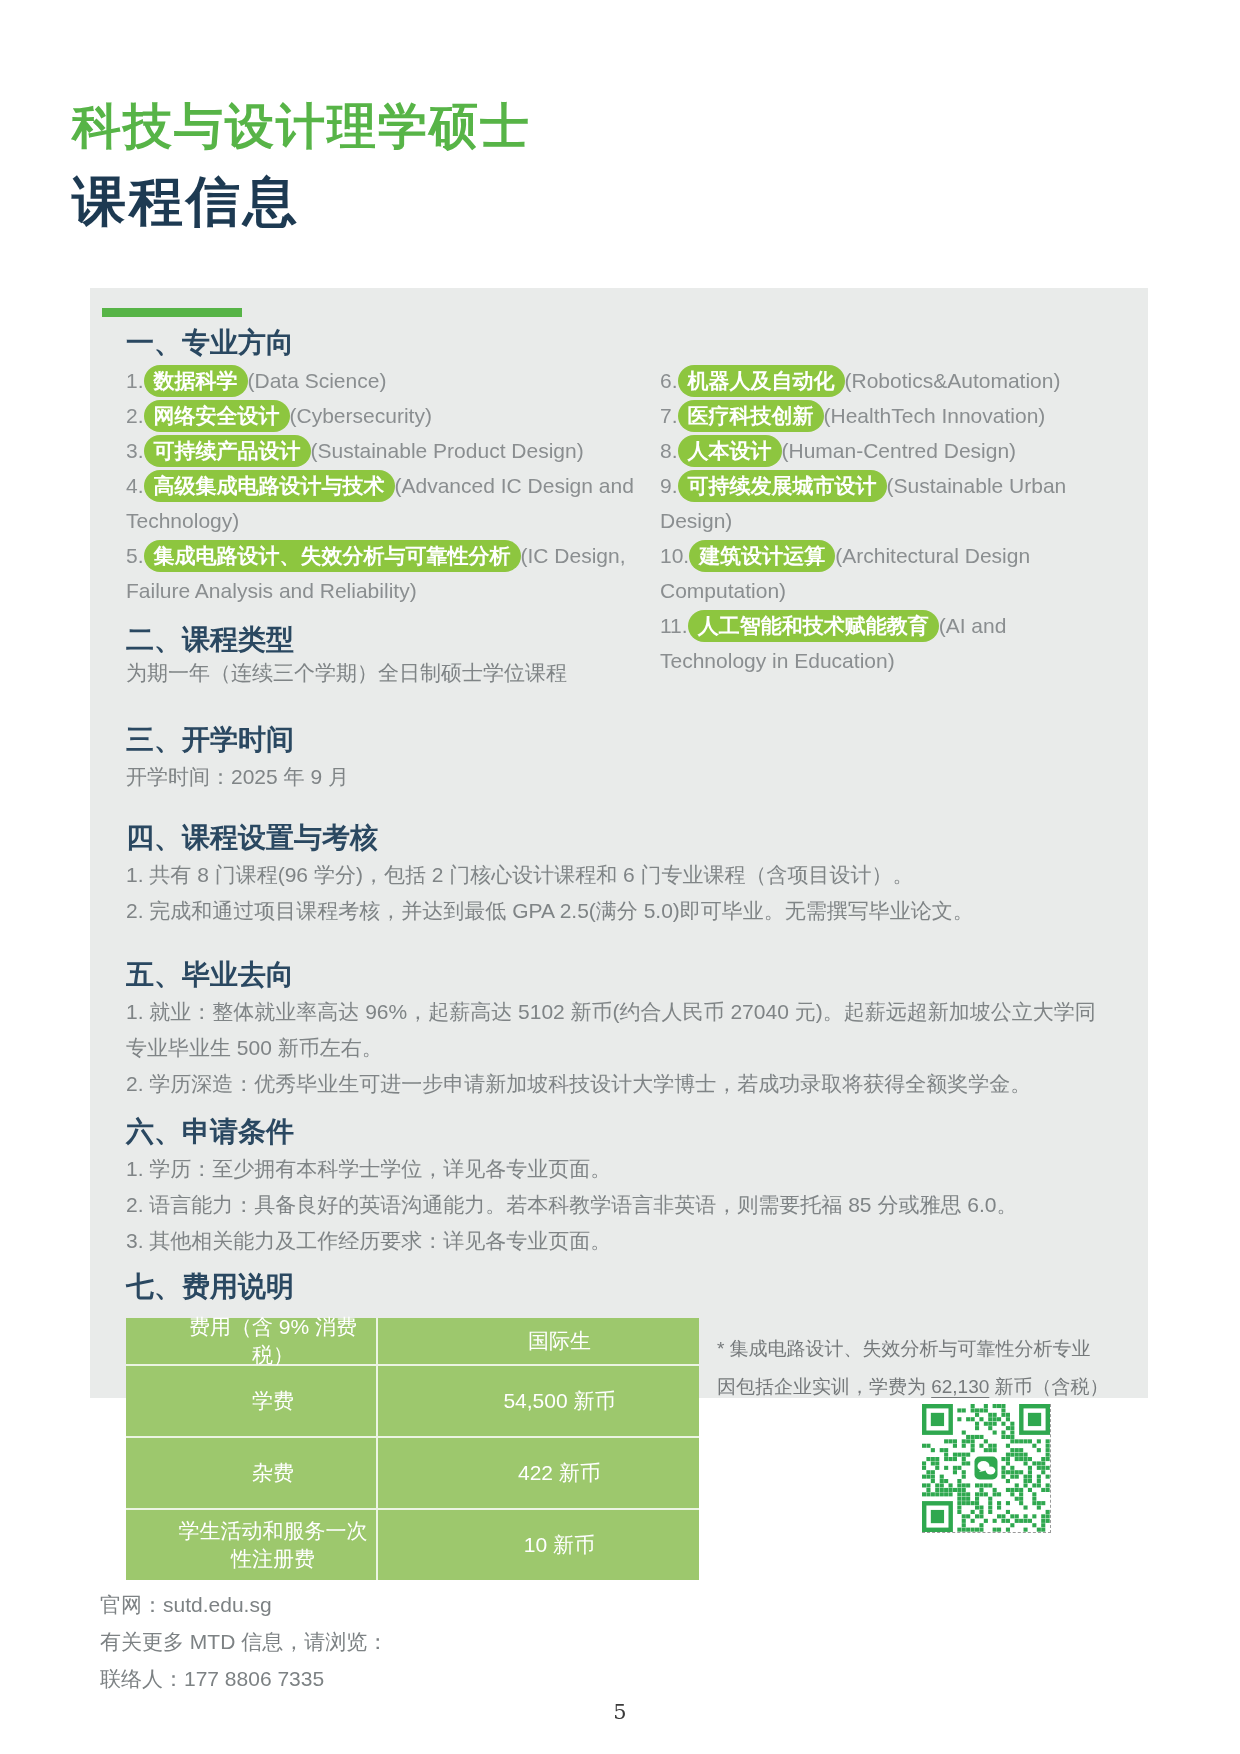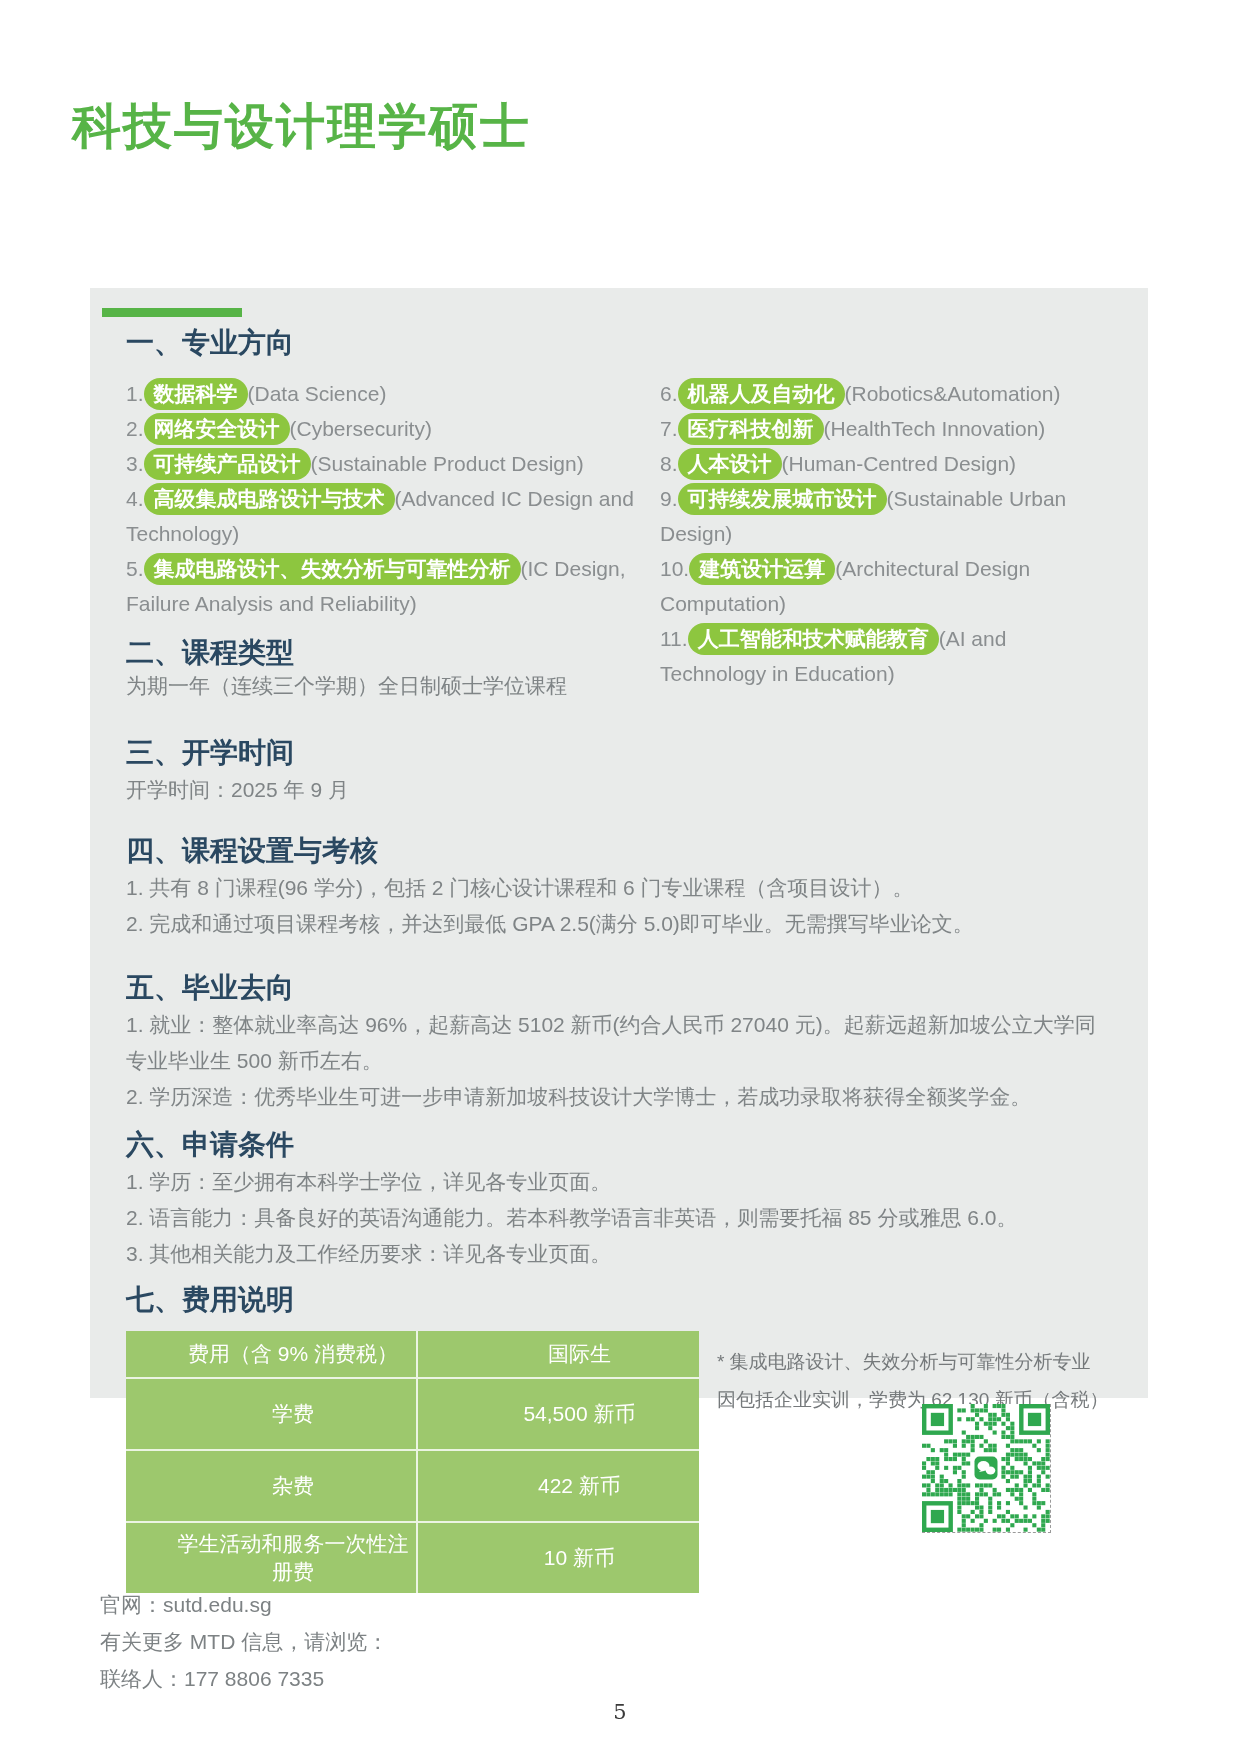--- a/index.html
+++ b/index.html
@@ -17,21 +17,21 @@
 
   
   .content{position:absolute;left:90px;top:288px;width:1058px;box-sizing:border-box;
            padding:20px 36px 0 36px;}
   .accent-bar{width:140px;height:9px;background:#57b447;margin-left:-24px;}
 
   .sec-h{font-size:28px;font-weight:bold;color:#2a4861;line-height:31px;}
   .majors-h{margin-top:10px;}
   .body-t{font-size:21px;color:#7f8486;line-height:35px;}
 
-  .cols{display:flex;margin-top:18px;justify-content:center;}
+  .cols{display:flex;margin-top:5px;justify-content:center;}
   .col-left{width:534px;}
   .col-right{flex:1;}
 
   .mi{font-size:21px;line-height:35px;color:#8a8e90;}
   .mi .pill{background:#8dc63f;color:#ffffff;font-weight:bold;border-radius:17px;
             padding:1px 10px 2px;display:inline-block;line-height:29px;}
   .sec2{margin-top:16px;}
   .sec3{margin-top:34px;}
   .sec4{margin-top:28px;}
   .sec5{margin-top:30px;}
@@ -41,21 +41,21 @@
   .line{font-size:21px;color:#7f8486;line-height:36px;}
 
   
   .fees-row{display:flex;margin-top:16px;align-items:flex-start;}
   .fee-table{width:580px;background:#9dc86d;color:#fff;}
   .tr{display:flex;align-items:center;border-bottom:2px solid rgba(255,255,255,0.8);}
   .tr:last-child{border-bottom:none;}
   .tr.head{height:46px;}
   .tr.data{height:70px;}
   .td{box-sizing:border-box;text-align:center;font-size:21px;}
-  .td.c1{width:292px;border-right:2px solid rgba(255,255,255,0.8);align-self:stretch;
+  .td.c1{width:252px;border-right:2px solid rgba(255,255,255,0.8);align-self:stretch;
          display:flex;align-items:center;justify-content:center;padding-left:44px;}
   .td.c2{flex:1;padding-left:42px;}
   .fee-note{margin-left:18px;width:400px;padding-top:12px;font-size:19px;
             color:#75797b;line-height:38px;}
   .fee-note .amt{text-decoration:underline;text-underline-offset:4px;}
 
   
   .footer{position:absolute;left:100px;top:1586px;font-size:21px;color:#7d8284;line-height:37px;}
   .footer .lbl{color:#7d8284;}
 
@@ -63,20 +63,21 @@
       border-right:1px dashed #9a9a9a;border-bottom:1px dashed #9a9a9a;}
   .pageno{position:absolute;left:0;top:1700px;width:100%;text-align:center;
           font-family:"DejaVu Serif","Liberation Serif",serif;font-size:21px;color:#3a3a3a;}
 </style>
 </head>
 <body>
 
 <div class="page">
 
   <div class="title-sub">科技与设计理学硕士</div>
+  <div class="title-main">课程信息</div>
 
   <div class="panel"></div>
 
   <div class="content">
     <div class="accent-bar"></div>
 
     <div class="sec-h majors-h">一、专业方向</div>
 
     <div class="cols">
       <div class="col-left">

